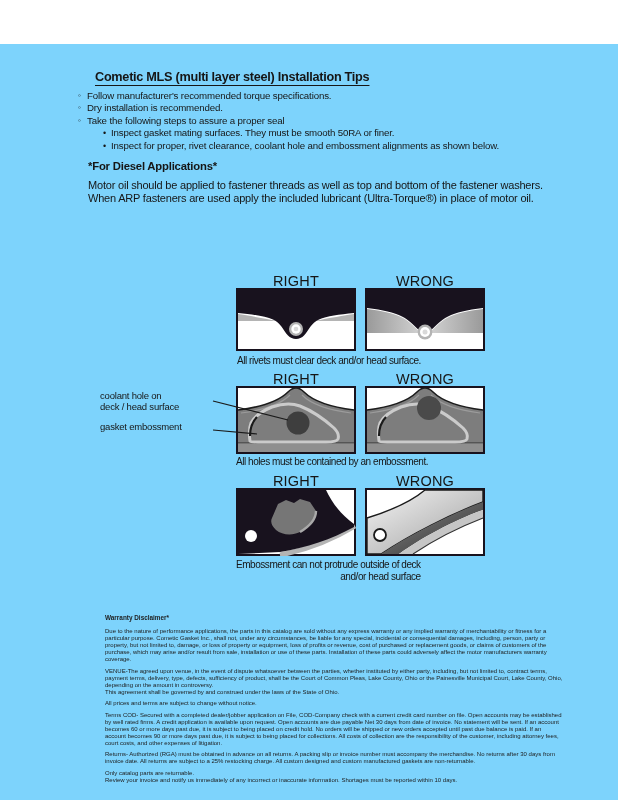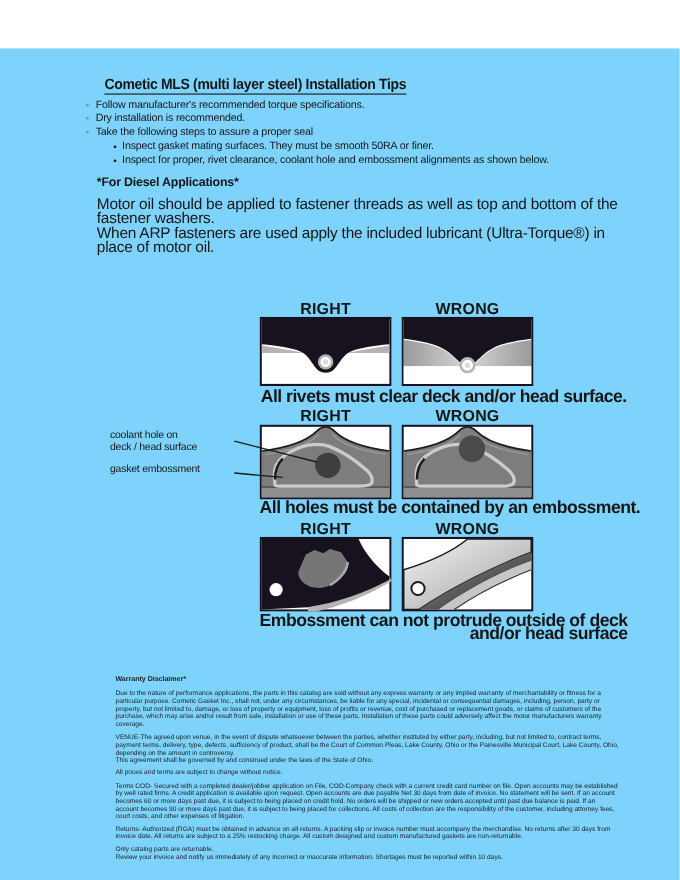--- a/index.html
+++ b/index.html
@@ -12,27 +12,27 @@
     font-size:13.5px; font-weight:bold; letter-spacing:-0.3px;
     border-bottom:1.6px solid #161616; padding-bottom:1px;
     transform:scaleX(0.94); transform-origin:left center; white-space:nowrap;
   }
   .bullets { position:absolute; left:78px; top:46px; font-size:9.7px; letter-spacing:-0.15px; line-height:12.4px; }
   .bullet-row { display:flex; white-space:nowrap; }
   .bullet-row .marker { width:9px; flex:0 0 9px; font-size:8px; line-height:12.4px; }
   .bullet-row.sub { margin-left:25px; }
   .bullet-row.sub .marker { width:8px; flex:0 0 8px; font-size:9px; }
   .diesel-heading { position:absolute; left:88px; top:116px; margin:0; font-size:11.3px; font-weight:bold; letter-spacing:-0.2px; }
-  .body-p { position:absolute; left:88px; margin:0; font-size:14px; letter-spacing:-0.2px; line-height:13.1px; white-space:pre-line; width:480px; }
+  .body-p { position:absolute; left:88px; margin:0; font-size:11px; letter-spacing:-0.2px; line-height:13.1px; white-space:pre-line; width:480px; }
   #diesel-p1 { top:135px; }
   #diesel-p2 { top:167px; }
   #diesel-p3 { top:207px; }
-  .fig-label { position:absolute; width:120px; text-align:center; font-size:14.5px; letter-spacing:0.2px; line-height:15px;font-weight:bold; }
+  .fig-label { position:absolute; width:120px; text-align:center; font-size:14.5px; letter-spacing:0.2px; line-height:15px; }
   .fig-box { position:absolute; width:120px; }
-  .fig-caption { position:absolute; font-size:16px; font-weight:bold; letter-spacing:-0.45px; line-height:11.5px; white-space:pre-line; }
+  .fig-caption { position:absolute; font-size:10px; font-weight:normal; letter-spacing:-0.45px; line-height:11.5px; white-space:pre-line; }
   .callout { position:absolute; left:100px; width:112px; text-align:left; font-size:9.5px; letter-spacing:-0.2px; line-height:10.8px; white-space:pre-line; }
   #callout-coolant { top:347px; }
   #callout-embossment { top:378px; }
   .callout-lines { position:absolute; left:205px; top:340px; z-index:5; }
   .warranty { position:absolute; left:105px; top:570px; width:458px; color:#1d1d1d; }
   .warranty h3 { margin:0 0 7px 0; font-size:6.4px; font-weight:bold; }
   .warranty p { margin:0 0 4.2px 0; font-size:6px; line-height:7.1px; white-space:pre-line; letter-spacing:0; }
   .footer-code { position:absolute; left:387px; top:757px; font-size:10px; letter-spacing:0.3px; }
 </style>
 </head>

